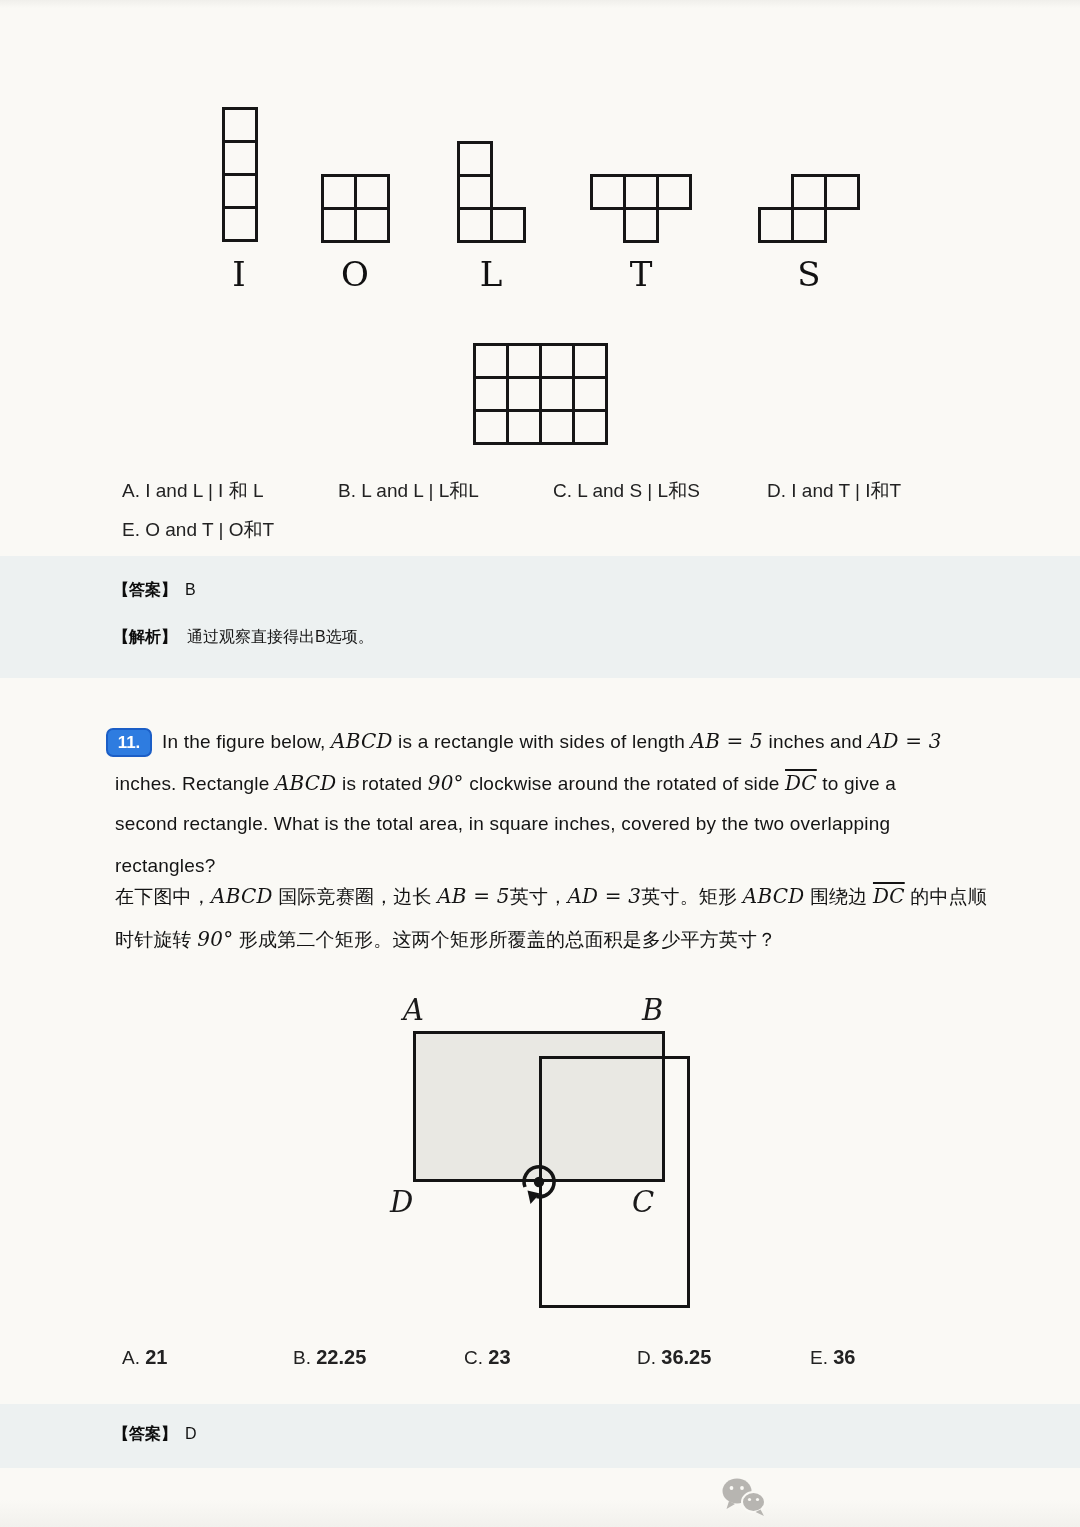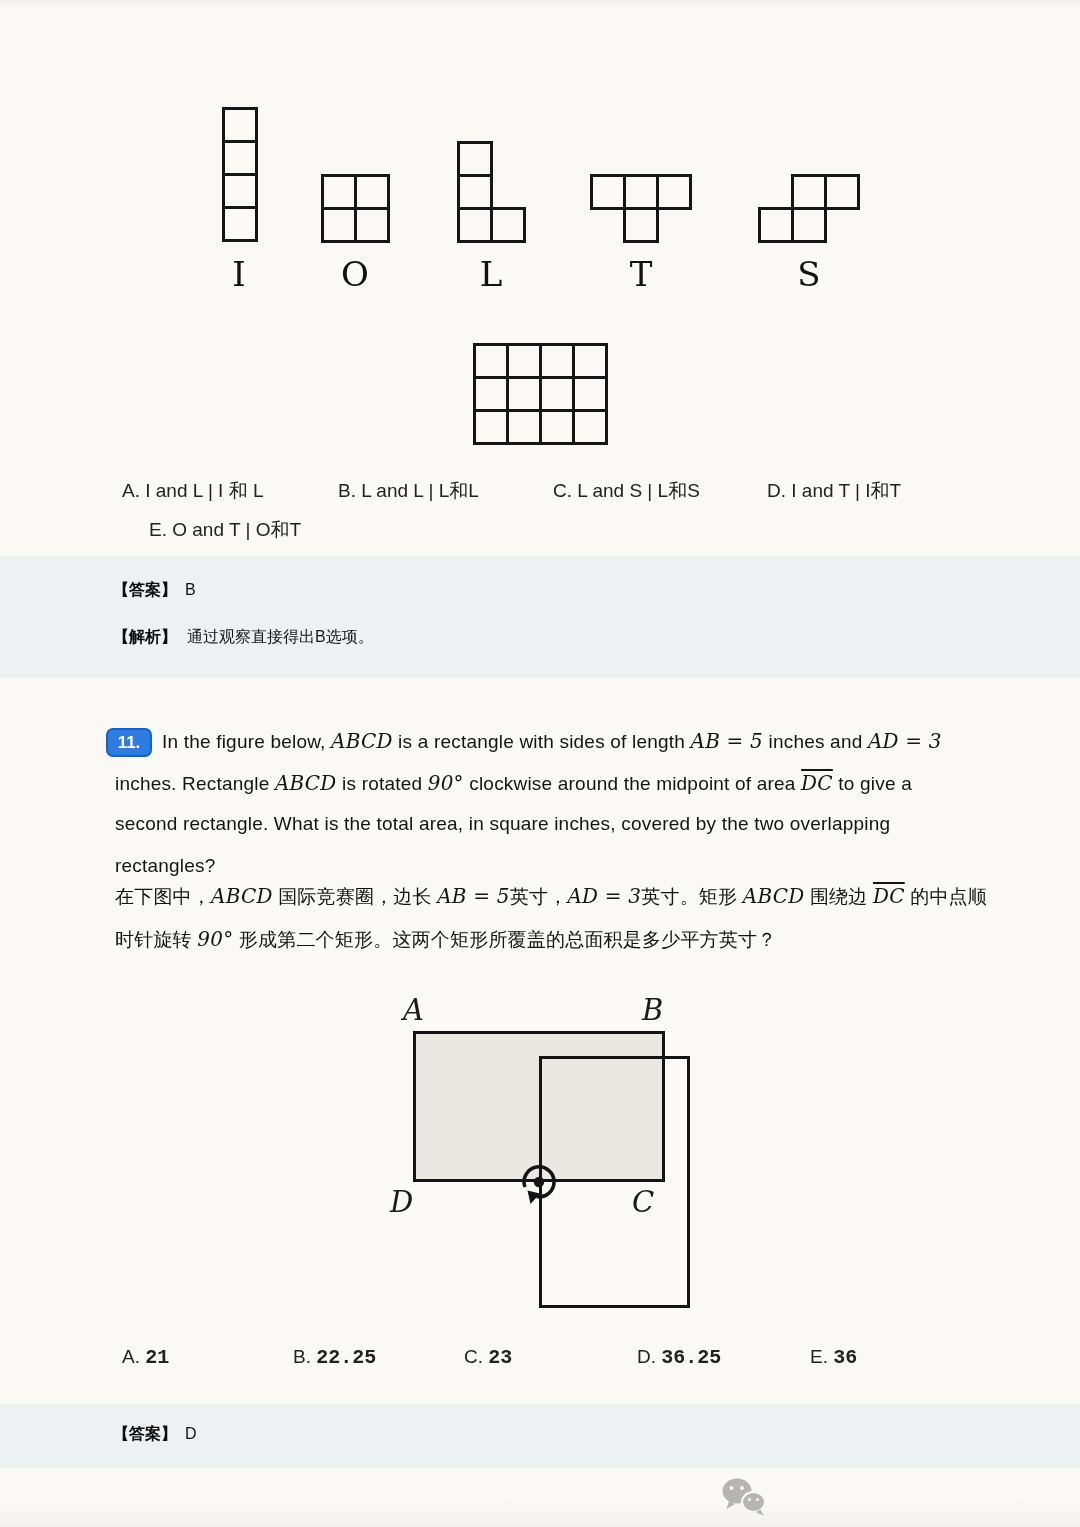--- a/index.html
+++ b/index.html
@@ -7,41 +7,41 @@
         background:linear-gradient(180deg,#f0efeb 0px,#faf9f5 8px,#faf9f5 1500px,#f2f1ed 1527px);
         font-family:"Liberation Sans",sans-serif;color:#1c1c1c;}
   
   .piece,.gridfig{position:absolute;}
   .sq{position:absolute;width:36px;height:36px;border:3px solid #161616;box-sizing:border-box;}
   .piece-label{position:absolute;transform:translateX(-50%);font-family:"DejaVu Serif",serif;
                font-size:34px;color:#111;}
   
   .opt{position:absolute;font-size:19px;color:#222;white-space:nowrap;}
   .o1a{left:122px;top:478px;} .o1b{left:338px;top:478px;} .o1c{left:553px;top:478px;}
-  .o1d{left:767px;top:478px;} .o1e{left:122px;top:517px;margin-left:27px;}
+  .o1d{left:767px;top:478px;} .o1e{left:122px;top:517px;}
   .o2a{left:122px;top:1346px;} .o2b{left:293px;top:1346px;} .o2c{left:464px;top:1346px;}
   .o2d{left:637px;top:1346px;} .o2e{left:810px;top:1346px;}
   
   .band{position:absolute;left:0;width:1080px;background:rgba(216,229,233,0.38);}
   .band1{top:556px;height:122px;} .band2{top:1404px;height:64px;}
   .ansline{position:absolute;left:113px;font-size:16px;white-space:nowrap;}
   .a1{top:580px;} .a2{top:627px;} .a3{top:1424px;}
   .cjk-bold{font-weight:700;color:#0d0d0d;}
   .ansval{margin-left:8px;color:#111;}
   .anstext{margin-left:10px;color:#151515;}
   
   .qbadge{position:absolute;left:106px;top:728px;width:46px;height:29px;background:#2e7ce0;
           border:2px solid #1b5ec6;border-radius:7px;color:#fff;font-weight:700;font-size:17px;
           display:flex;align-items:center;justify-content:center;box-sizing:border-box;}
   .qline{position:absolute;font-size:19px;color:#141414;white-space:nowrap;letter-spacing:0.2px;}
   .l1{left:162px;top:729px;} .l2{left:115px;top:771px;} .l3{left:115px;top:813px;}
   .l4{left:115px;top:855px;} .l5{left:115px;top:884px;} .l6{left:115px;top:927px;}
   .seg-m{font-family:"DejaVu Serif",serif;font-style:italic;font-size:20px;}
   .seg-mo{font-family:"DejaVu Serif",serif;font-style:italic;font-size:20px;text-decoration:overline;}
-  .seg-b{font-family:Liberation Mono, monospace;font-weight:700;font-size:20px;}
+  .seg-b{font-family:Liberation Sans, sans-serif;font-weight:700;font-size:20px;}
   
   .rect1{position:absolute;left:413px;top:1031px;width:252px;height:151px;background:#e9e8e3;
          border:3px solid #141414;box-sizing:border-box;}
   .rect2{position:absolute;left:539px;top:1056px;width:151px;height:252px;background:transparent;
          border:3px solid #141414;box-sizing:border-box;}
   .cornlab{position:absolute;font-family:"DejaVu Serif",serif;font-style:italic;font-size:29px;color:#1a1a1a;}
   .labA{left:403px;top:993px;} .labB{left:642px;top:993px;}
   .labD{left:390px;top:1185px;} .labC{left:632px;top:1185px;}
   .roticon{position:absolute;left:517px;top:1160px;}
   
@@ -117,21 +117,21 @@
 
   <div class="ansline a1">
     <span class="cjk-bold">【答案】</span><span class="ansval">B</span>
   </div>
   <div class="ansline a2">
     <span class="cjk-bold">【解析】</span><span class="anstext">通过观察直接得出B选项。</span>
   </div>
 
   <div class="qbadge">11.</div>
   <div class="qline l1"><span>In the figure below, </span><span class="seg-m">ABCD</span><span> is a rectangle with sides of length </span><span class="seg-m">AB = 5</span><span> inches and </span><span class="seg-m">AD = 3</span></div>
-  <div class="qline l2"><span>inches. Rectangle </span><span class="seg-m">ABCD</span><span> is rotated </span><span class="seg-m">90°</span><span> clockwise around the midpoint of area </span><span class="seg-mo">DC</span><span> to give a</span></div>
+  <div class="qline l2"><span>inches. Rectangle </span><span class="seg-m">ABCD</span><span> is rotated </span><span class="seg-m">90°</span><span> clockwise around the rotated of side </span><span class="seg-mo">DC</span><span> to give a</span></div>
   <div class="qline l3"><span>second rectangle. What is the total area, in square inches, covered by the two overlapping</span></div>
   <div class="qline l4"><span>rectangles?</span></div>
   <div class="qline l5"><span>在下图中，</span><span class="seg-m">ABCD</span><span> 国际竞赛圈，边长 </span><span class="seg-m">AB = 5</span><span>英寸，</span><span class="seg-m">AD = 3</span><span>英寸。矩形 </span><span class="seg-m">ABCD</span><span> 围绕边 </span><span class="seg-mo">DC</span><span> 的中点顺</span></div>
   <div class="qline l6"><span>时针旋转 </span><span class="seg-m">90°</span><span> 形成第二个矩形。这两个矩形所覆盖的总面积是多少平方英寸？</span></div>
 
   <div class="rect1"></div>
   <div class="rect2"></div>
   <div class="cornlab labA">A</div>
   <div class="cornlab labB">B</div>
   <div class="cornlab labD">D</div>

